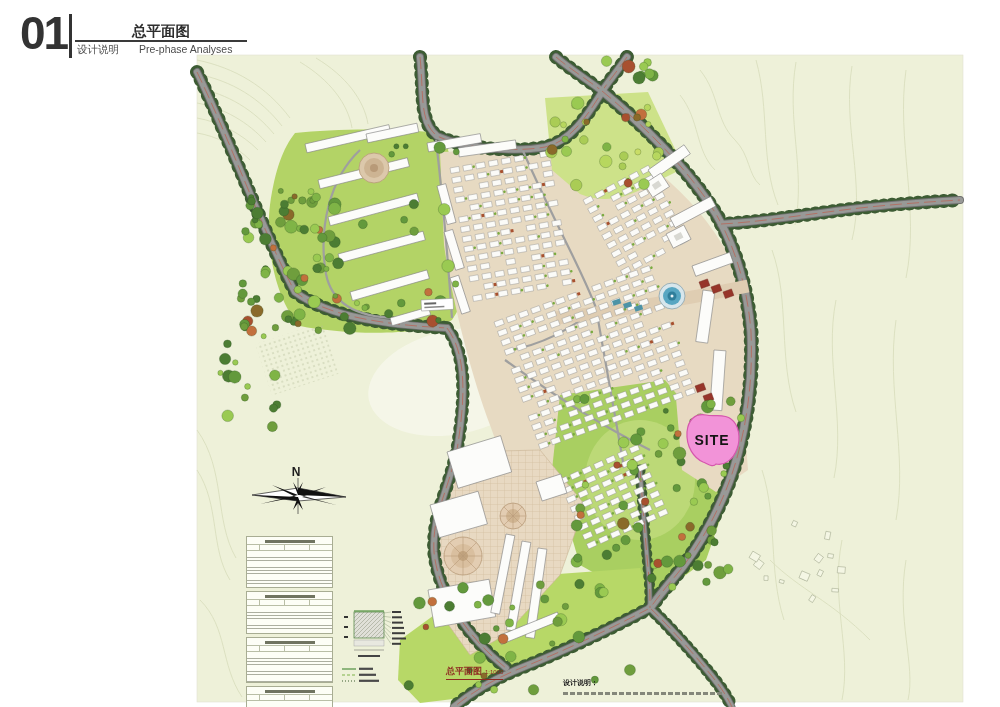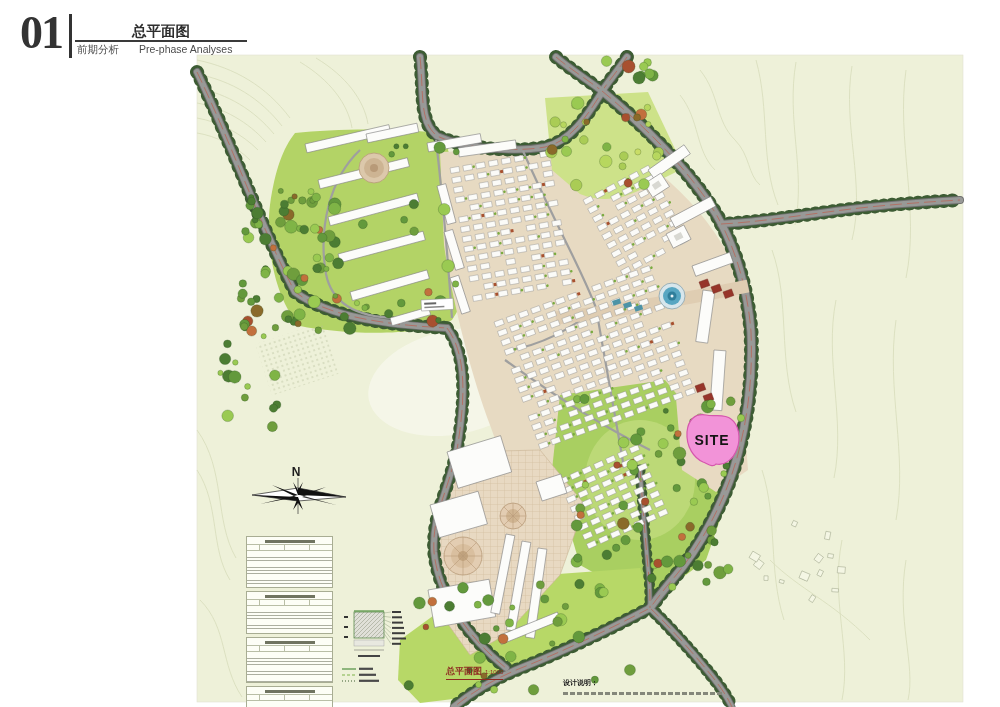--- a/index.html
+++ b/index.html
@@ -1,20 +1,20 @@
 <!DOCTYPE html>
 <html><head>
 <meta charset="utf-8">
 <style>
   html,body{margin:0;padding:0;background:#fff;}
   .page{position:relative;width:1000px;height:707px;background:#ffffff;overflow:hidden;
         font-family:"Liberation Sans","DejaVu Sans",sans-serif;}
   svg{position:absolute;left:0;top:0;}
   
-  .h-num{position:absolute;left:20px;top:10px;font-size:46px;line-height:1;font-weight:600;color:#333;letter-spacing:-2px;font-family:Liberation Serif, serif;}
+  .h-num{position:absolute;left:20px;top:10px;font-size:46px;line-height:1;font-weight:600;color:#333;letter-spacing:-2px;}
   .h-bar{position:absolute;left:69px;top:14px;width:2.5px;height:44px;background:#333;}
   .h-title{position:absolute;left:75px;top:22px;width:172px;text-align:center;font-size:14.5px;font-weight:bold;color:#2e2e2e;}
   .h-underline{position:absolute;left:75px;top:39.5px;width:172px;height:2.5px;background:#3a3a3a;}
   .h-sub{position:absolute;left:77px;top:43px;font-size:10.5px;color:#4c4c4c;white-space:nowrap;}
   .h-sub .en{margin-left:20px;color:#4c4c4c;}
   
   .caption{position:absolute;left:446px;top:665px;color:#8d2a21;font-size:9px;font-weight:bold;
            border-bottom:1px solid #8d2a21;padding-bottom:1px;white-space:nowrap;}
   .caption .scale{font-size:6px;font-weight:normal;margin-left:3px;}
   .notes-title{position:absolute;left:563px;top:678px;font-size:7px;font-weight:bold;color:#1a1a1a;}
@@ -1036,21 +1036,21 @@
       <polygon points="293,510 298,497 303,510 298,503" fill="#111"></polygon>
       <text x="296" y="476" text-anchor="middle" font-size="12" font-weight="bold" fill="#1d1d1d">N</text>
     </g>
   </svg>
 
   <div class="h-num">01</div>
   <div class="h-bar"></div>
   <div class="h-title">总平面图</div>
   <div class="h-underline"></div>
   <div class="h-sub">
-    <span>前期分析</span><span class="en">Pre-phase Analyses</span>
+    <span>设计说明</span><span class="en">Pre-phase Analyses</span>
   </div>
 
   <div class="caption">
     <span>总平面图</span><span class="scale">1:1000</span>
   </div>
   <div class="notes-title">设计说明：</div>
   <div class="notes-line"></div>
 
   <div>
     <div class="mtable mt1">

